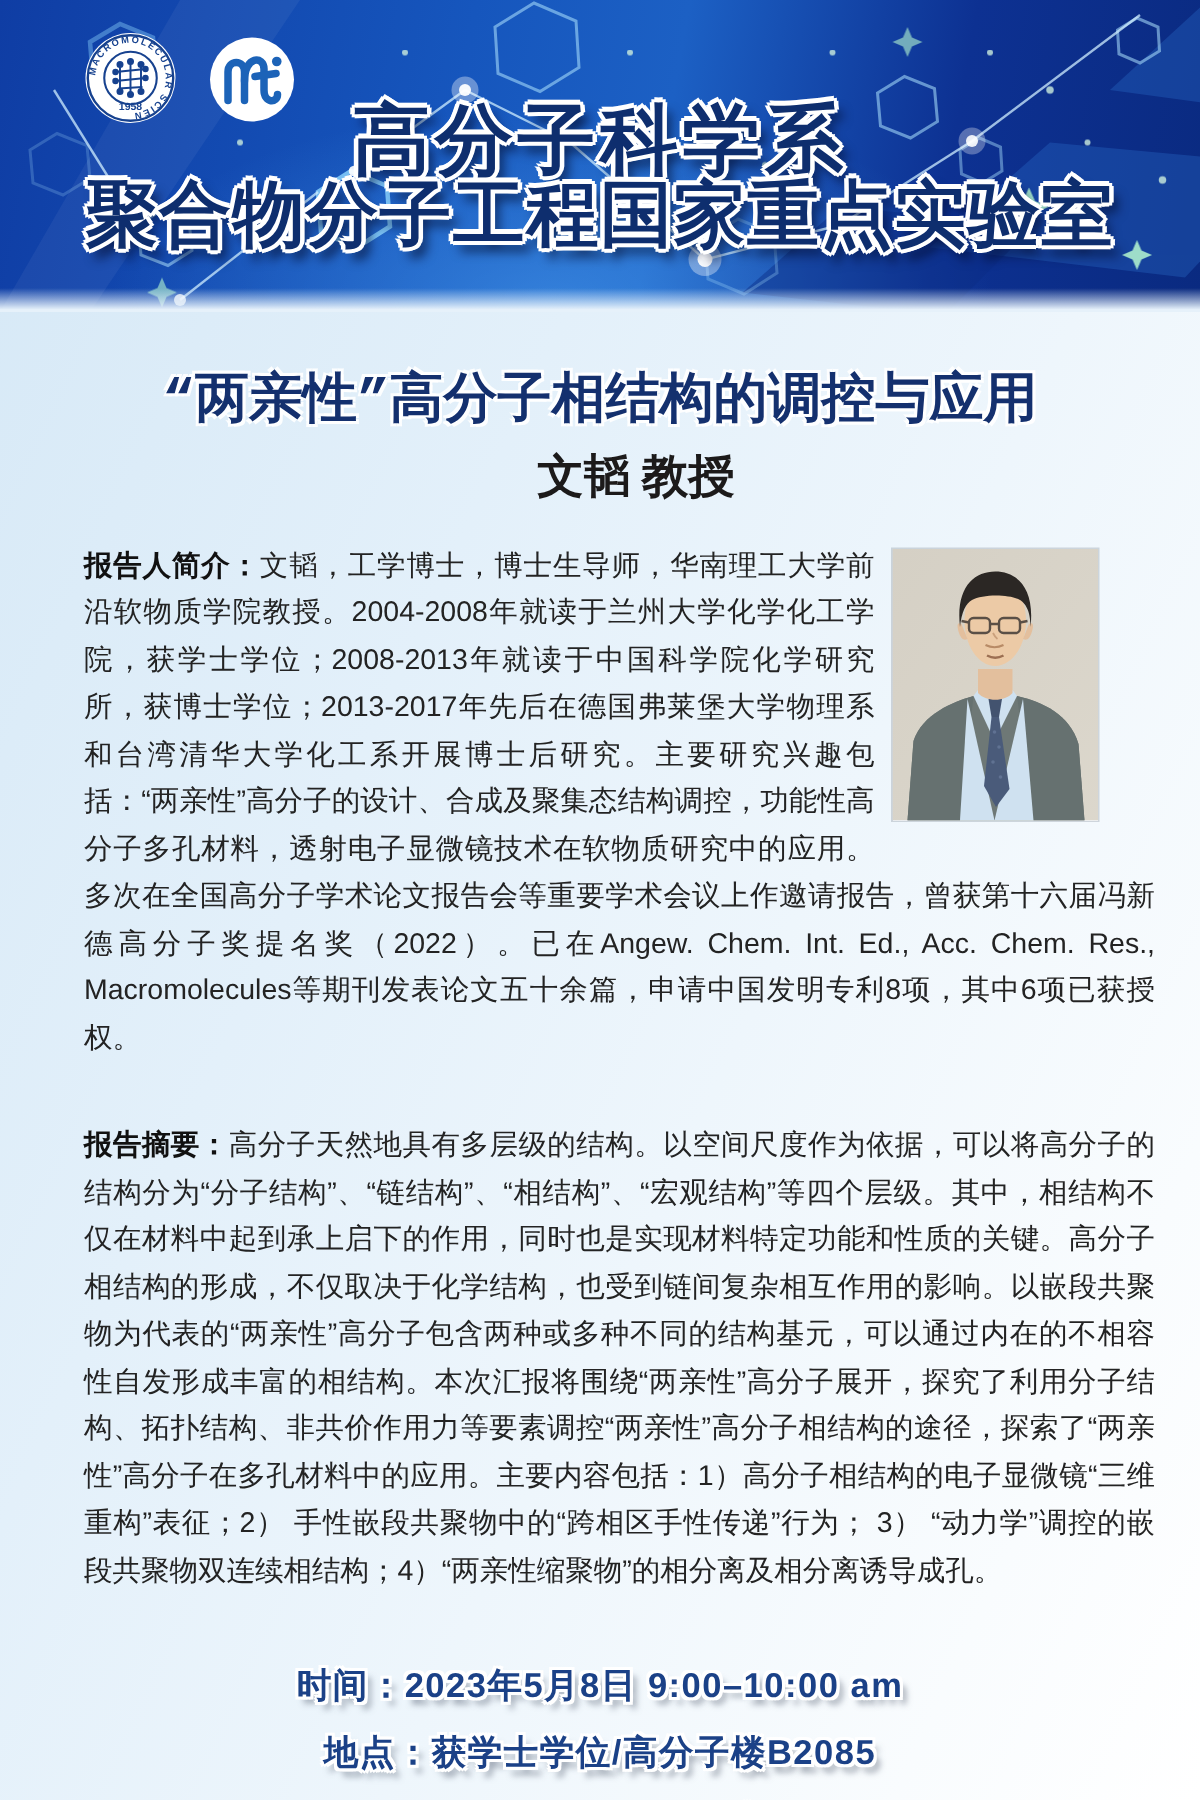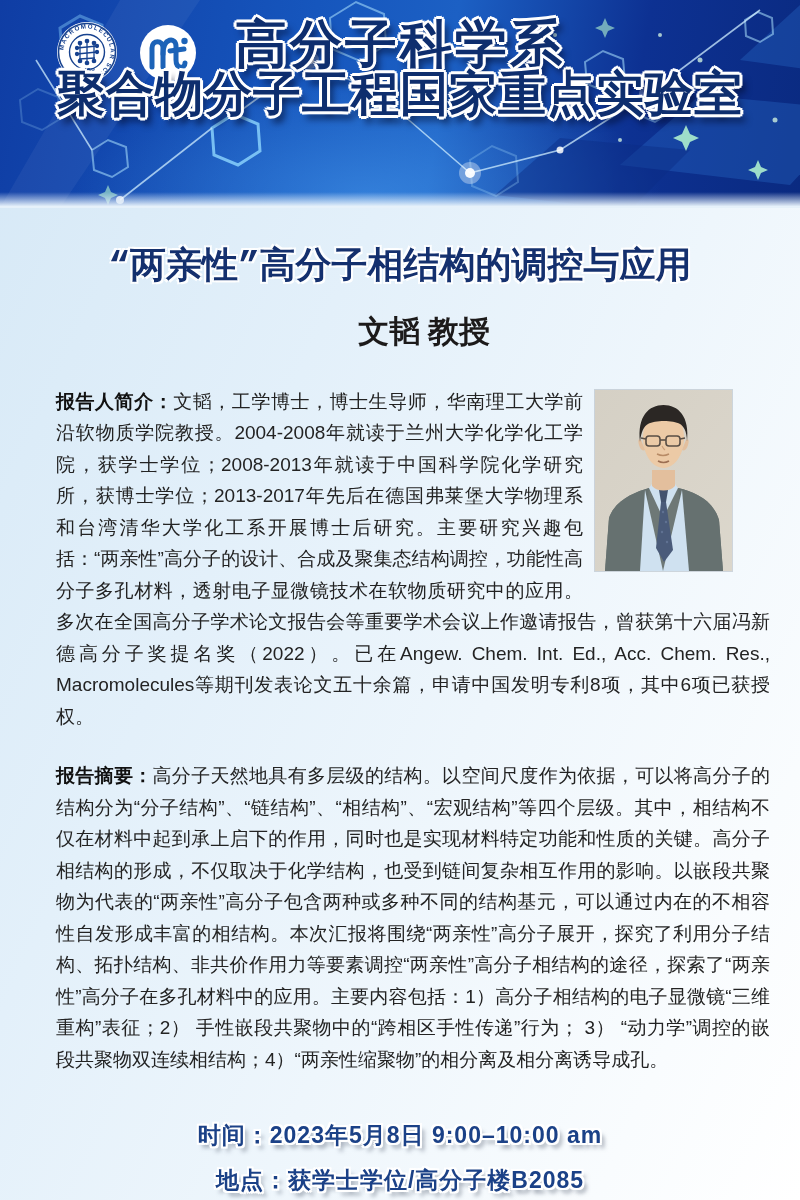--- a/index.html
+++ b/index.html
@@ -25,49 +25,49 @@
   .hexpattern{position:absolute;left:0;top:0;}
   .header-titles{position:absolute;left:0;top:0;width:100%;text-align:center;}
   .outline-white{
     color:#0e2e6e;
     text-shadow:
       -2px -2px 0 #fff, 2px -2px 0 #fff, -2px 2px 0 #fff, 2px 2px 0 #fff,
       0 -3px 0 #fff, 0 3px 0 #fff, -3px 0 0 #fff, 3px 0 0 #fff,
       5px 7px 7px rgba(3,10,40,.75);
     font-weight:bold;
   }
-  .dept-title{margin-top:18px;font-size:52px;line-height:1;letter-spacing:3px;}
+  .dept-title{margin-top:68px;font-size:52px;line-height:1;letter-spacing:3px;}
   .lab-title{font-size:48px;line-height:1;letter-spacing:1px;}
   .logo{position:absolute;}
   .logo-seal{left:56px;top:21px;}
   .logo-mono{left:139px;top:24px;}
   
   .seminar-title{
     margin-top:37px;
     text-align:center;
     font-size:36px;font-weight:bold;line-height:1.3;
     color:#14306e;
     text-shadow:-2px -2px 0 rgba(255,255,255,.9),2px -2px 0 rgba(255,255,255,.9),
                 -2px 2px 0 rgba(255,255,255,.9),2px 2px 0 rgba(255,255,255,.9);
     font-family:Liberation Mono, monospace;
   }
   .speaker-line{
-    margin-top:21px;
+    margin-top:7px;
     text-align:center;
     font-family:"Liberation Serif","DejaVu Serif",serif;
     font-size:31px;font-weight:bold;color:#1c1a1a;line-height:1.2;padding-left:48px;
   }
   .para{
     margin:0 30px 0 56px;
     font-size:19px;line-height:31.5px;color:#232323;
     text-align:justify;
   }
   .para .label{font-weight:bold;color:#111;}
-  .bio-para{margin-top:36px;}
-  .abs-para{margin-top:28px;}
+  .bio-para{margin-top:26px;}
+  .abs-para{margin-top:40px;}
   .photo{
     float:right;
     width:137px;height:181px;
     margin:4px 38px 8px 12px;
     box-shadow:0 0 0 1px rgba(150,160,170,.4);
     display:block;
   }
   
   .footer{margin-top:38px;text-align:center;}
   .footer-line{

